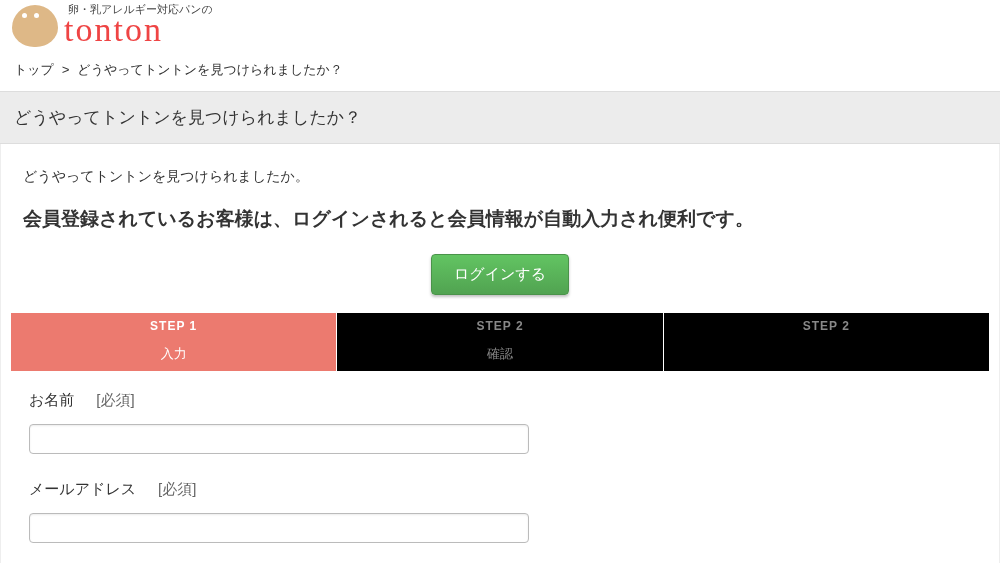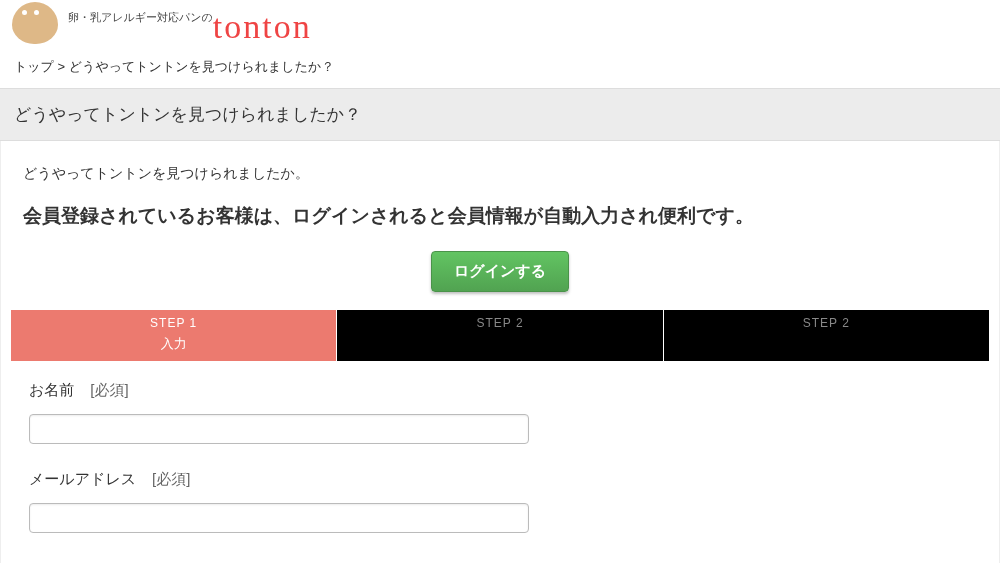--- a/index.html
+++ b/index.html
@@ -28,37 +28,38 @@
 .logo-graphic::before, .logo-graphic::after {
   content: "";
   position: absolute;
   width: 5px;
   height: 5px;
   background: #fff;
   border-radius: 50%;
 }
 .logo-graphic::before { top: 8px; left: 10px; }
 .logo-graphic::after { top: 8px; left: 22px; }
-.logo-text-wrap { display: flex; flex-direction: row; }
+.logo-text-wrap { display: flex; flex-direction: column; }
 .logo-tagline {
   font-size: 11px;
   color: #444;
   margin-bottom: -4px;
   margin-left: 4px;
 }
 .logo-name {
   font-family: "Times New Roman", serif;
   font-size: 34px;
   letter-spacing: 2px;
   color: #ef4444;
   line-height: 1;
 }
 .breadcrumb {
   font-size: 13px;
   padding: 8px 2px 12px;
+  font-family: Liberation Mono, monospace;
 }
 .breadcrumb a { color: #333; text-decoration: none; }
 .page-title-bar {
   background: #ececec;
   border-top: 1px solid #ddd;
   border-bottom: 1px solid #ddd;
   padding: 14px 14px;
   font-size: 17px;
   font-weight: normal;
 }
@@ -80,21 +81,21 @@
 .login-row {
   text-align: center;
   padding: 4px 0 18px;
 }
 .login-btn {
   display: inline-block;
   background: #5cb85c;
   background: linear-gradient(#62c462, #51a351);
   color: #fff;
   font-size: 15px;
-  font-weight: bold;
+  font-weight: normal;
   padding: 10px 22px;
   border: 1px solid #4a934a;
   border-radius: 4px;
   box-shadow: 0 2px 3px rgba(0,0,0,0.25);
   cursor: pointer;
 }
 .steps {
   display: flex;
   width: 100%;
 }
@@ -105,31 +106,31 @@
   color: #888;
   padding: 6px 0 8px;
   font-size: 13px;
   margin-right: 1px;
 }
 .step:last-child { margin-right: 0; }
 .step.active {
   background: #ec7a6f;
   color: #fff;
 }
-.step-label { font-size: 12px; font-weight: normal; letter-spacing: 1px; }
-.step-sub { font-size: 13px; margin-top: 5px; }
+.step-label { font-size: 12px; font-weight: bold; letter-spacing: 1px; }
+.step-sub { font-size: 13px; margin-top: 12px; }
 .form-section {
   padding: 20px 18px 4px;
 }
 .field-block { margin-bottom: 26px; }
 .field-label {
   font-size: 15px;
   display: flex;
   align-items: baseline;
-  gap: 16px;
+  gap: 22px;
   margin-bottom: 14px;
 }
 .req-tag {
   font-size: 15px;
   color: #666;
 }
 .text-input {
   width: 500px;
   max-width: 100%;
   height: 30px;
@@ -168,20 +169,21 @@
     <button class="login-btn">ログインする</button>
   </div>
 
   <div class="steps">
     <div class="step active">
       <div class="step-label">STEP 1</div>
       <div class="step-sub">入力</div>
     </div>
     <div class="step">
       <div class="step-label">STEP 2</div>
+      <div class="step-sub">確認</div>
     </div>
     <div class="step">
       <div class="step-label">STEP 2</div>
     </div>
   </div>
 
   <div class="form-section">
     <div class="field-block">
       <div class="field-label">
         <span>お名前</span>

